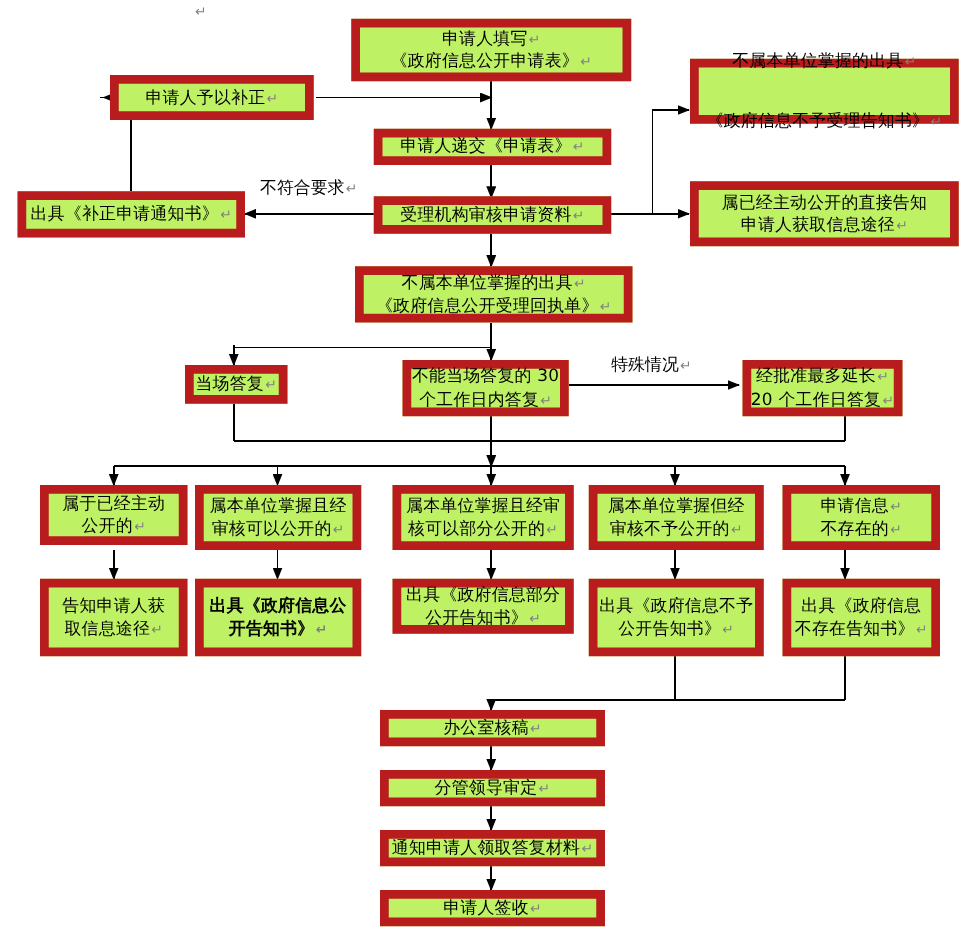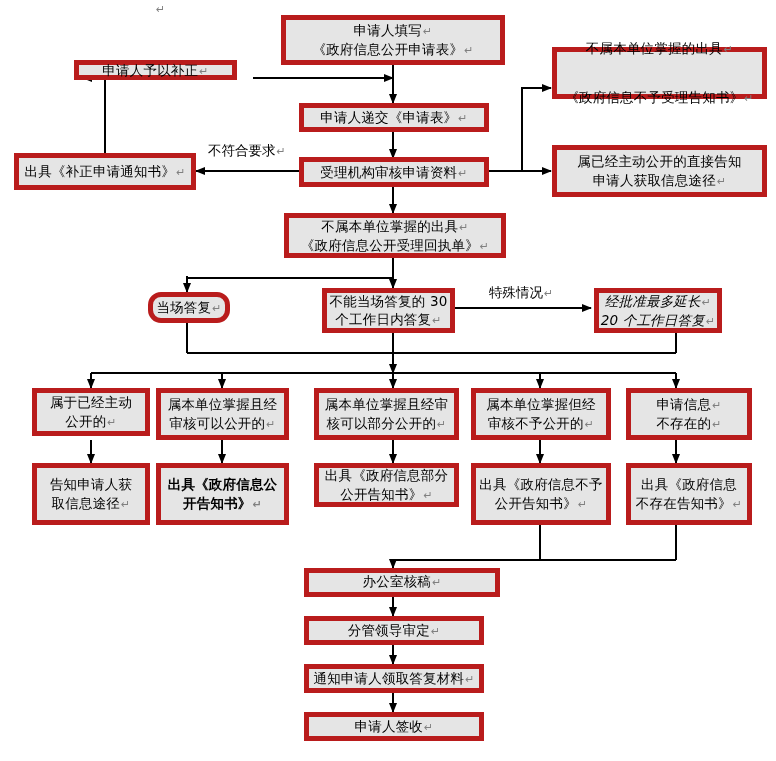--- a/index.html
+++ b/index.html
@@ -21,22 +21,22 @@
     position: absolute;
     left: 0;
     top: 0;
     width: 776px;
     height: 761px;
     pointer-events: none;
   }
   .node {
     position: absolute;
     box-sizing: border-box;
-    border: 5px solid #b91c1c;
-    background: #e5e5e5;
+    border: 7px solid #b91c1c;
+    background: #bef264;
     display: flex;
     flex-direction: column;
     align-items: center;
     justify-content: center;
     text-align: center;
     color: #000000;
     font-size: 13.5px;
     line-height: 1.35;
     letter-spacing: 0.2px;
     white-space: nowrap;
@@ -135,21 +135,21 @@
     </g>
   </svg>
 
   <div class="stray-mark" style="left:156px; top:4px;">↵</div>
 
   <div class="node" style="left:281px; top:15px; width:224px; height:50px;">
     <span class="ln"><span>申请人填写</span><span class="pilcrow">↵</span></span>
     <span class="ln"><span>《政府信息公开申请表》</span><span class="pilcrow">↵</span></span>
   </div>
 
-  <div class="node" style="left:74px; top:60px; width:163px; height:20px;justify-content:center;">
+  <div class="node" style="left:88px; top:60px; width:163px; height:36px;justify-content:center;">
     <span class="ln"><span>申请人予以补正</span><span class="pilcrow">↵</span></span>
   </div>
 
   <div class="node" style="left:299px; top:103px; width:190px; height:29px;">
     <span class="ln"><span>申请人递交《申请表》</span><span class="pilcrow">↵</span></span>
   </div>
 
   <div class="node" style="left:552px; top:47px; width:215px; height:52px;gap:30px;">
     <span class="ln"><span>不属本单位掌握的出具</span><span class="pilcrow">↵</span></span>
     <span class="ln"><span>《政府信息不予受理告知书》</span><span class="pilcrow">↵</span></span>
@@ -170,34 +170,34 @@
 
   <div class="node" style="left:299px; top:157px; width:190px; height:30px;">
     <span class="ln"><span>受理机构审核申请资料</span><span class="pilcrow">↵</span></span>
   </div>
 
   <div class="node" style="left:284px; top:213px; width:222px; height:45px;">
     <span class="ln"><span>不属本单位掌握的出具</span><span class="pilcrow">↵</span></span>
     <span class="ln"><span>《政府信息公开受理回执单》</span><span class="pilcrow">↵</span></span>
   </div>
 
-  <div class="node" style="left:148px; top:292px; width:82px; height:31px;border-radius:13px;">
+  <div class="node" style="left:148px; top:292px; width:82px; height:31px;">
     <span class="ln"><span>当场答复</span><span class="pilcrow">↵</span></span>
   </div>
 
   <div class="node" style="left:322px; top:288px; width:133px; height:45px;">
     <span class="ln"><span>不能当场答复的 30</span></span>
     <span class="ln"><span>个工作日内答复</span><span class="pilcrow">↵</span></span>
   </div>
 
   <div class="edge-label" style="left:489px; top:284px;">
     <span>特殊情况</span><span class="pilcrow">↵</span>
   </div>
 
-  <div class="node" style="left:594px; top:288px; width:128px; height:45px;font-style:italic;">
+  <div class="node" style="left:594px; top:288px; width:128px; height:45px;">
     <span class="ln"><span>经批准最多延长</span><span class="pilcrow">↵</span></span>
     <span class="ln"><span>20 个工作日答复</span><span class="pilcrow">↵</span></span>
   </div>
 
   <div class="node" style="left:32px; top:388px; width:118px; height:48px;">
     <span class="ln"><span>属于已经主动</span></span>
     <span class="ln"><span>公开的</span><span class="pilcrow">↵</span></span>
   </div>
 
   <div class="node" style="left:156px; top:388px; width:133px; height:52px;">
@@ -238,21 +238,21 @@
   <div class="node" style="left:471px; top:463px; width:140px; height:62px;">
     <span class="ln"><span>出具《政府信息不予</span></span>
     <span class="ln"><span>公开告知书》</span><span class="pilcrow">↵</span></span>
   </div>
 
   <div class="node" style="left:626px; top:463px; width:126px; height:62px;">
     <span class="ln"><span>出具《政府信息</span></span>
     <span class="ln"><span>不存在告知书》</span><span class="pilcrow">↵</span></span>
   </div>
 
-  <div class="node" style="left:304px; top:568px; width:196px; height:29px;font-family:Liberation Serif, serif;">
+  <div class="node" style="left:304px; top:568px; width:180px; height:29px;">
     <span class="ln"><span>办公室核稿</span><span class="pilcrow">↵</span></span>
   </div>
 
   <div class="node" style="left:304px; top:616px; width:180px; height:29px;">
     <span class="ln"><span>分管领导审定</span><span class="pilcrow">↵</span></span>
   </div>
 
   <div class="node" style="left:304px; top:664px; width:180px; height:29px;">
     <span class="ln"><span>通知申请人领取答复材料</span><span class="pilcrow">↵</span></span>
   </div>

